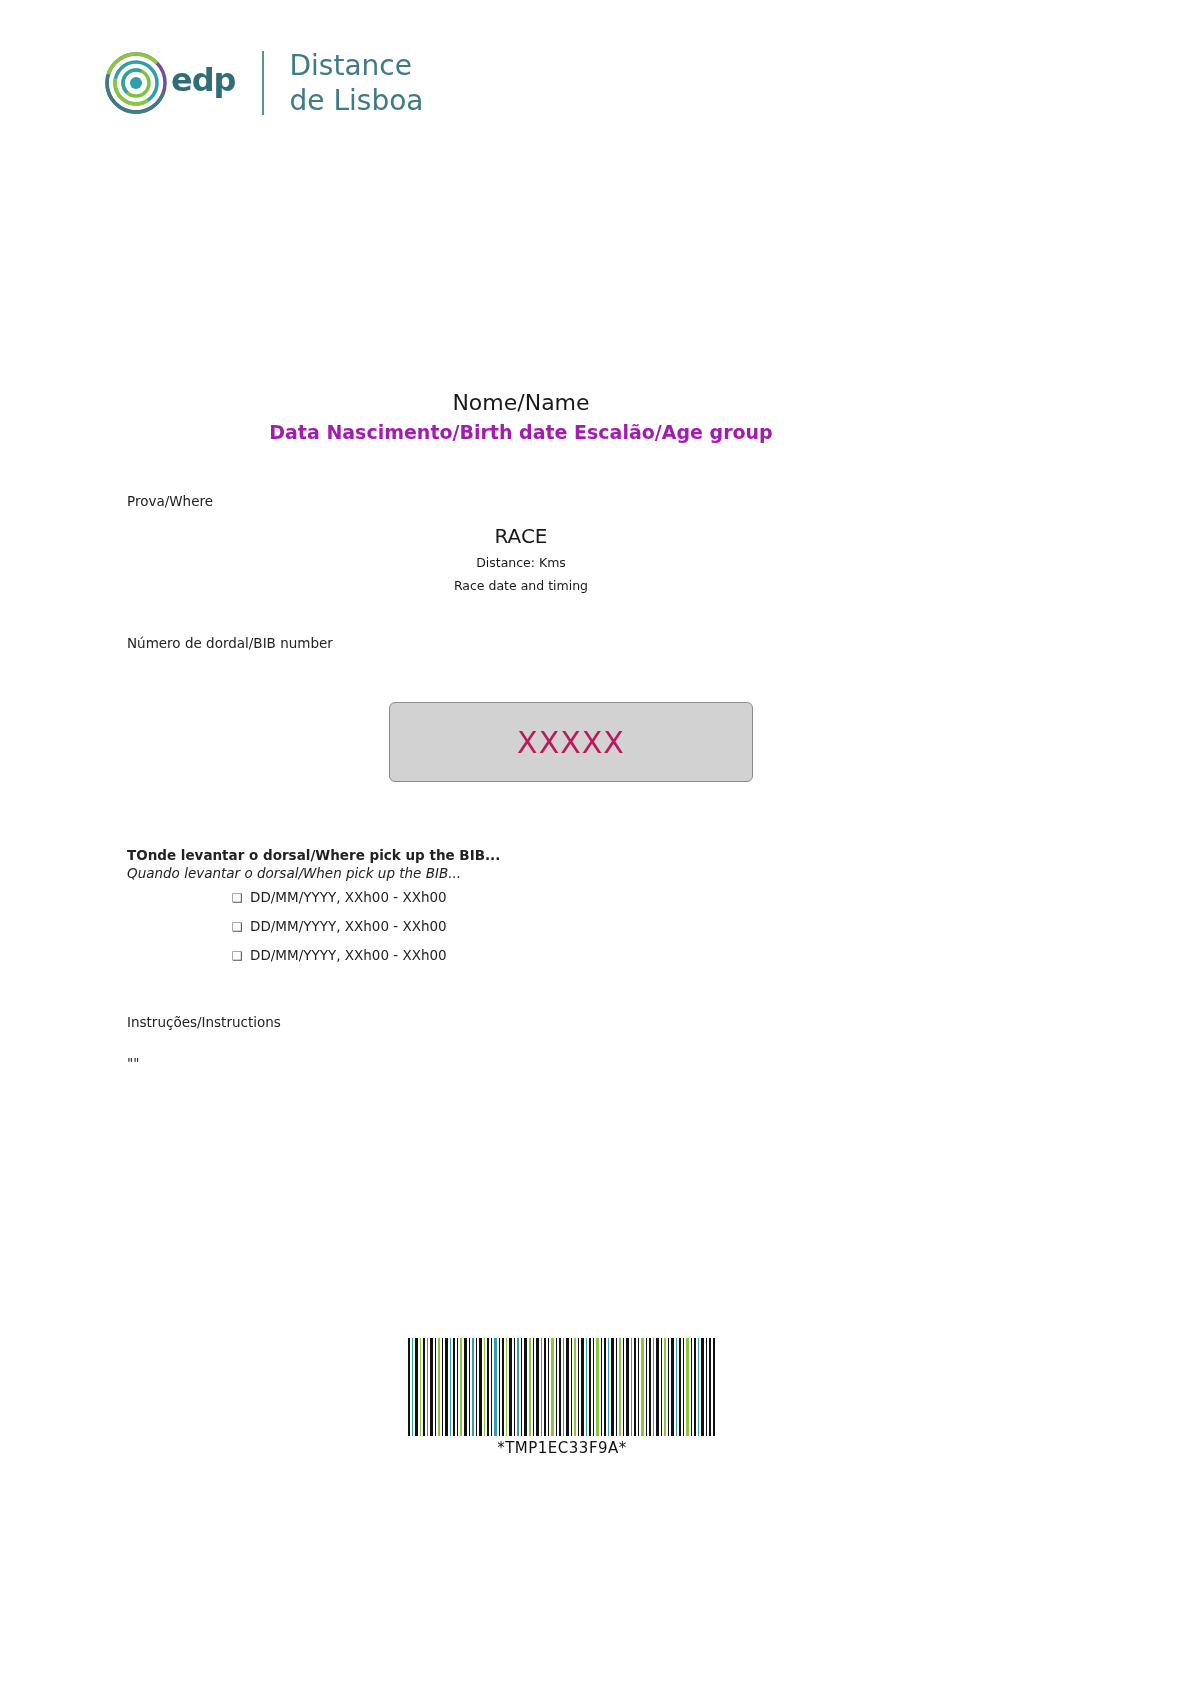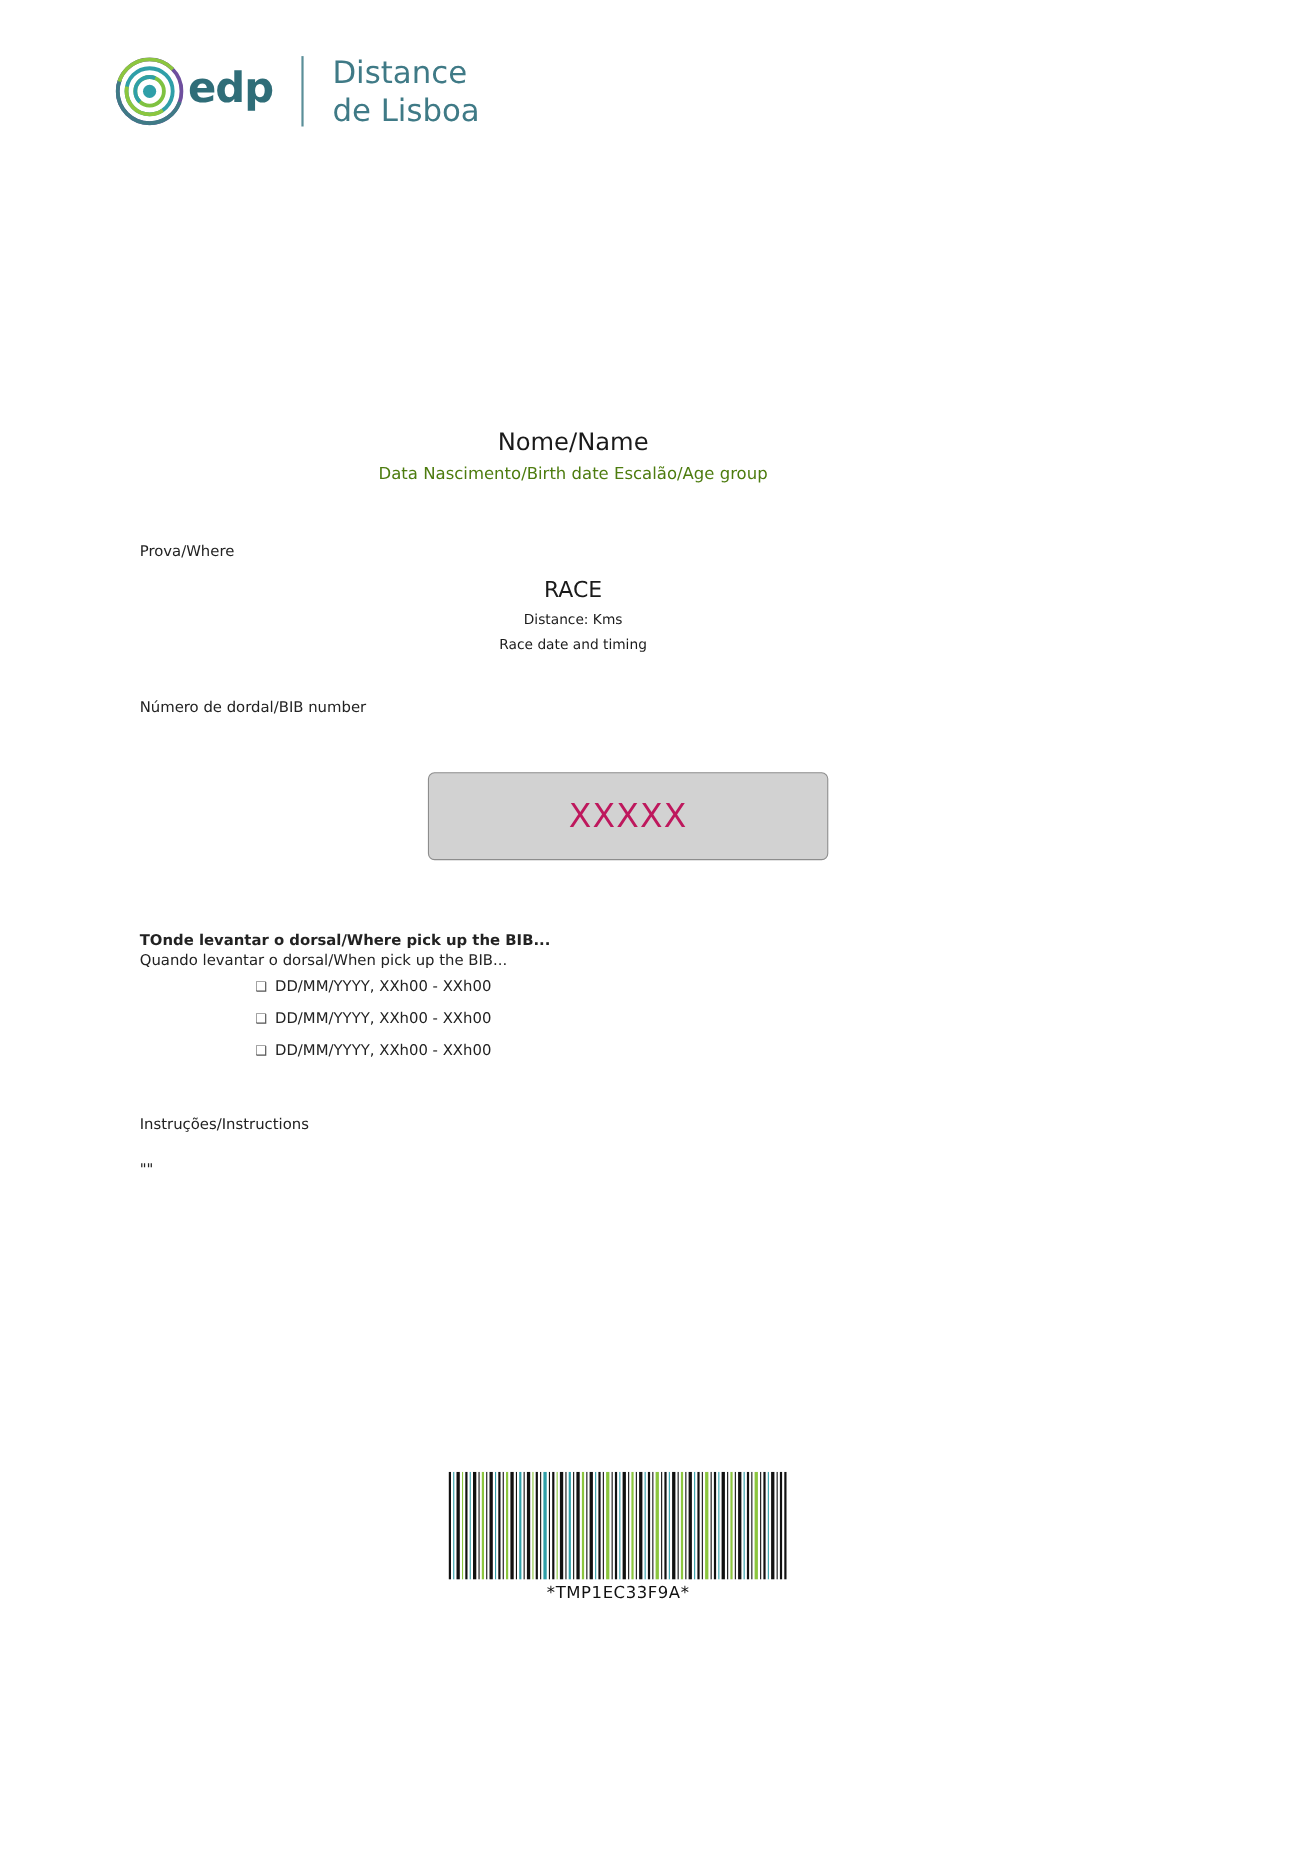--- a/index.html
+++ b/index.html
@@ -26,21 +26,21 @@
   }
   .logo-mark {
     width: 62px;
     height: 62px;
     position: relative;
     flex: none;
   }
   .logo-mark svg { display: block; }
   .logo-edp {
     font-family: "DejaVu Sans", sans-serif;
-    font-size: 38px;
+    font-size: 32px;
     font-weight: 700;
     color: #2f6d78;
     letter-spacing: -1px;
     margin-left: 4px;
     line-height: 1;
     padding-bottom: 6px;
   }
   .logo-divider {
     width: 2px;
     height: 64px;
@@ -70,22 +70,23 @@
     color: #222;
   }
 
   .name-title {
     top: 390px;
     font-size: 22px;
     color: #1a1a1a;
   }
   .name-sub {
     top: 421px;
-    font-size: 15px;
-    color: #4d7c0f;
+    font-size: 19px;
+    color: #a21caf;
+    font-weight: bold;
   }
   .label-race { top: 493px; }
 
   .race-name {
     top: 524px;
     font-size: 20px;
   }
   .race-distance {
     top: 555px;
     font-size: 12.5px;
@@ -108,21 +109,21 @@
     border-radius: 6px;
     display: flex;
     align-items: center;
     justify-content: center;
     font-size: 30px;
     letter-spacing: 1px;
     color: #be185d;
   }
 
   .pickup-where { top: 847px; font-weight: bold; }
-  .pickup-when  { top: 865px; }
+  .pickup-when  { top: 865px; font-style: italic; }
 
   .pickup-list {
     position: absolute;
     left: 232px;
     top: 889px;
     width: 600px;
   }
   .pickup-item {
     display: flex;
     align-items: baseline;

